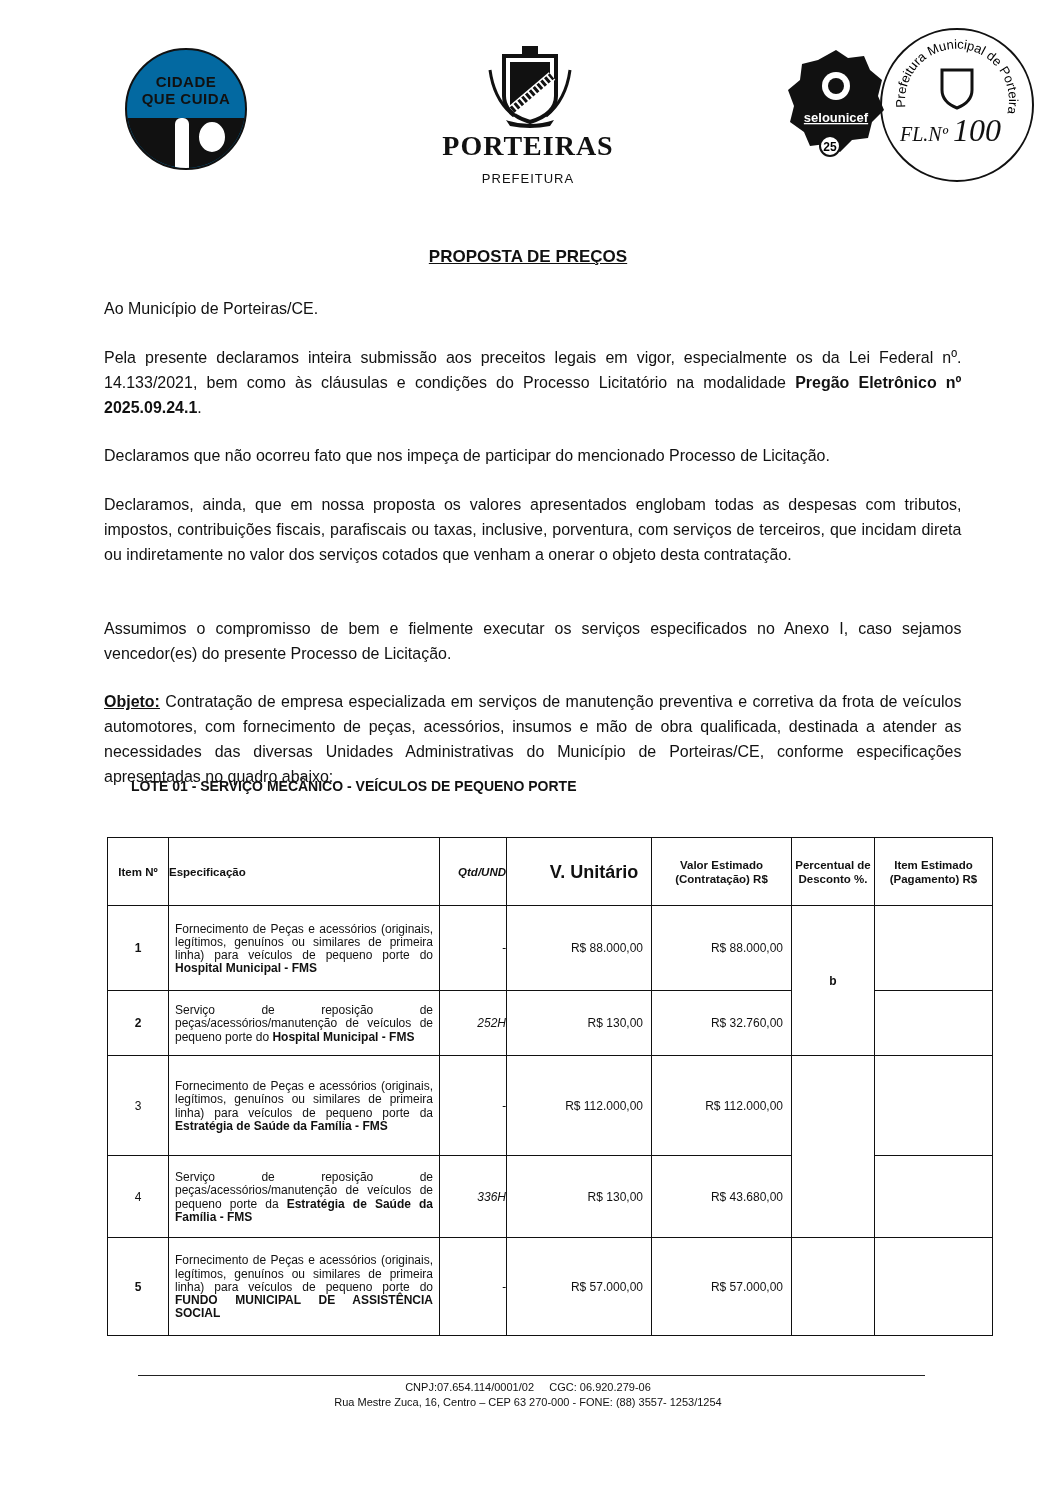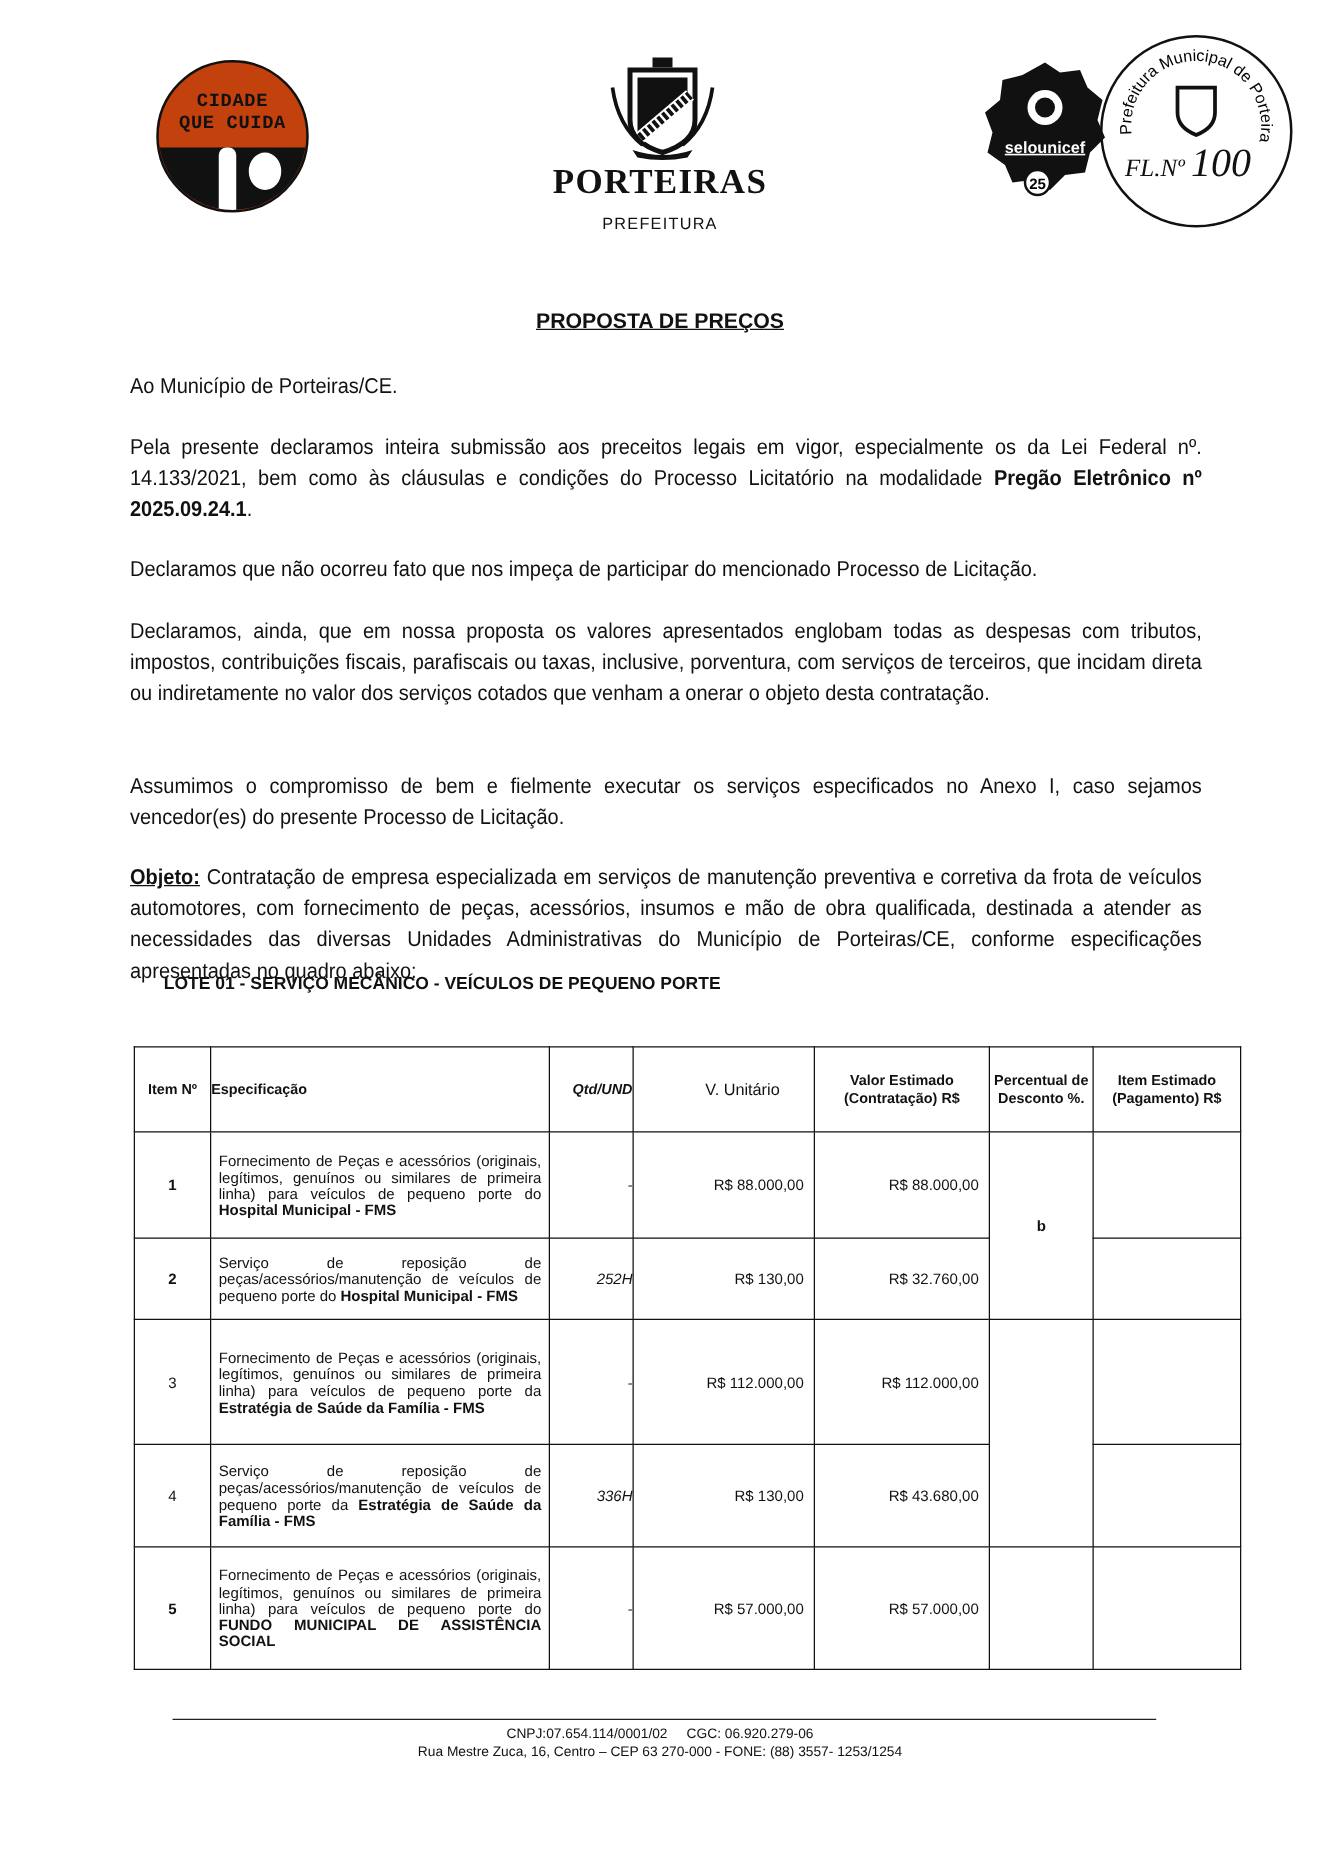--- a/index.html
+++ b/index.html
@@ -1,19 +1,19 @@
 <!DOCTYPE html>
 <html><head>
 <meta charset="utf-8">
 <style>
   html,body{margin:0;padding:0;background:#fff;}
   body{width:1056px;height:1493px;position:relative;overflow:hidden;color:#111;font-family:"Liberation Sans",sans-serif;}
   .abs{position:absolute;}
   
-  .logo-left{left:125px;top:48px;width:118px;height:118px;border:2px solid #111;border-radius:50%;overflow:hidden;background:#c2410c;font-family:Liberation Mono, monospace;}
+  .logo-left{left:125px;top:48px;width:118px;height:118px;border:2px solid #111;border-radius:50%;overflow:hidden;background:#0369a1;}
   .logo-left .top{position:absolute;left:0;top:0;width:100%;height:60%;display:flex;flex-direction:column;align-items:center;justify-content:center;font-weight:bold;font-size:15px;line-height:17px;letter-spacing:0.5px;padding-top:10px;box-sizing:border-box;}
   .logo-left .bottom{position:absolute;left:0;bottom:0;width:100%;height:42%;background:#111;}
   .logo-left .stem{position:absolute;left:48px;bottom:0;width:14px;height:50px;background:#fff;border-radius:6px 6px 0 0;}
   .logo-left .seal{position:absolute;left:70px;top:70px;width:26px;height:30px;border:2px solid #111;border-radius:50%;background:#fff;}
   .crest{left:482px;top:40px;width:96px;height:88px;}
   .brand{left:428px;top:131px;width:200px;text-align:center;font-weight:900;font-size:28px;letter-spacing:1px;line-height:30px;font-family:Liberation Serif, serif;}
   .brand-sub{left:428px;top:171px;width:200px;text-align:center;font-size:13px;letter-spacing:1px;}
   .unicef{left:786px;top:48px;width:100px;height:110px;}
   .stamp{left:880px;top:28px;width:150px;height:150px;border:2px solid #111;border-radius:50%;}
   .stamp-text{font-size:13px;}
@@ -111,21 +111,21 @@
 </div>
 
 <div class="abs lote">LOTE 01 - SERVIÇO MECÂNICO - VEÍCULOS DE PEQUENO PORTE</div>
 
 <table class="grid">
   <tbody>
       <tr style="height:68px;">
     <th class="c-item">Item Nº</th>
     <th class="c-spec left">Especificação</th>
     <th class="c-qtd">Qtd/UND</th>
-    <th class="c-vu" style="text-align:center;font-weight:normal;font-size:13px;padding-left:30px;">V. Unitário</th>
+    <th class="c-vu" style="text-align:center;font-weight:bold;font-size:18px;padding-left:30px;">V. Unitário</th>
     <th class="c-ve" style="text-align:center;">Valor Estimado (Contratação) R$</th>
     <th class="c-pd">Percentual de Desconto %.</th>
     <th class="c-vp">Item Estimado (Pagamento) R$</th>
   </tr>
   <tr style="height:85px;">
     <td class="c-item item">1</td>
     <td class="c-spec spec"><span>Fornecimento de Peças e acessórios (originais, legítimos, genuínos ou similares de primeira linha) para veículos de pequeno porte do </span><b>Hospital Municipal - FMS</b></td>
     <td class="c-qtd">-</td>
     <td class="c-vu num">R$ 88.000,00</td>
     <td class="c-ve num">R$ 88.000,00</td>

